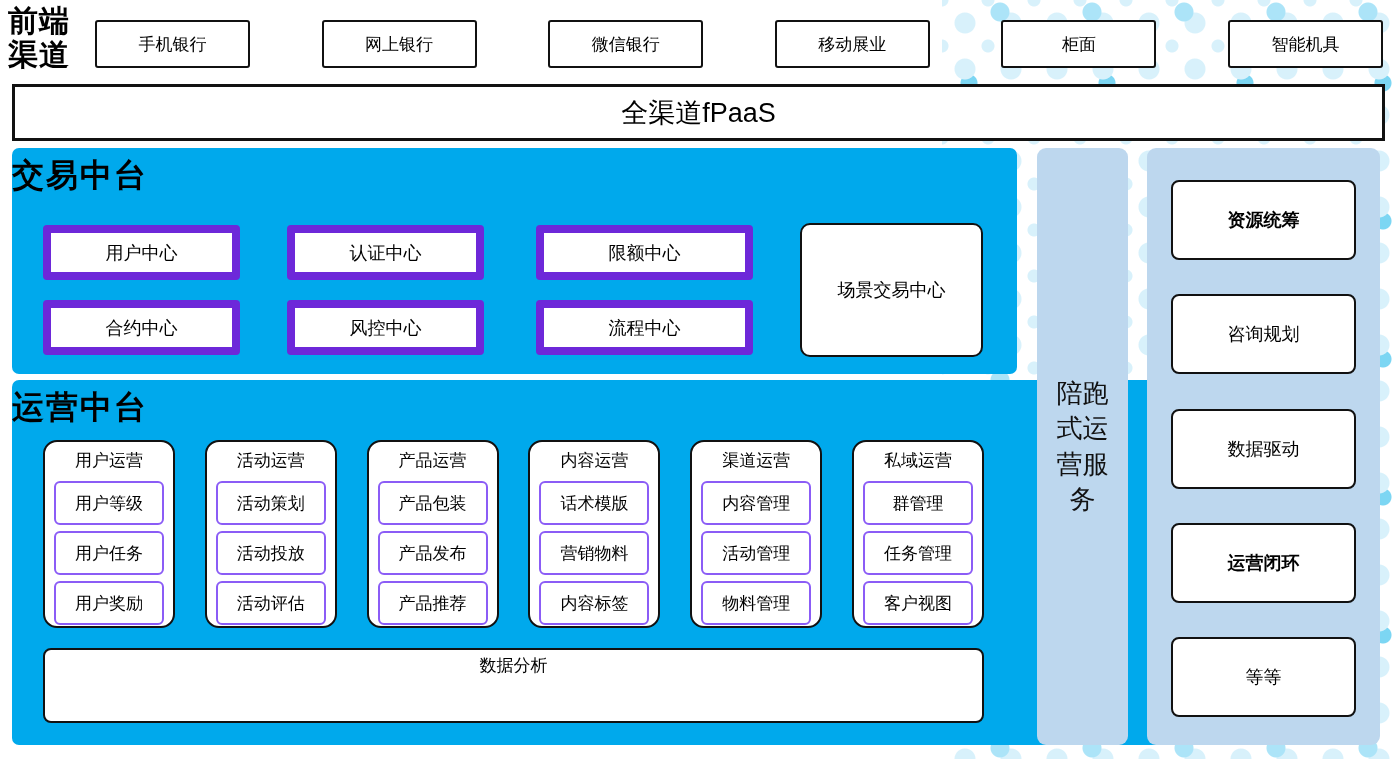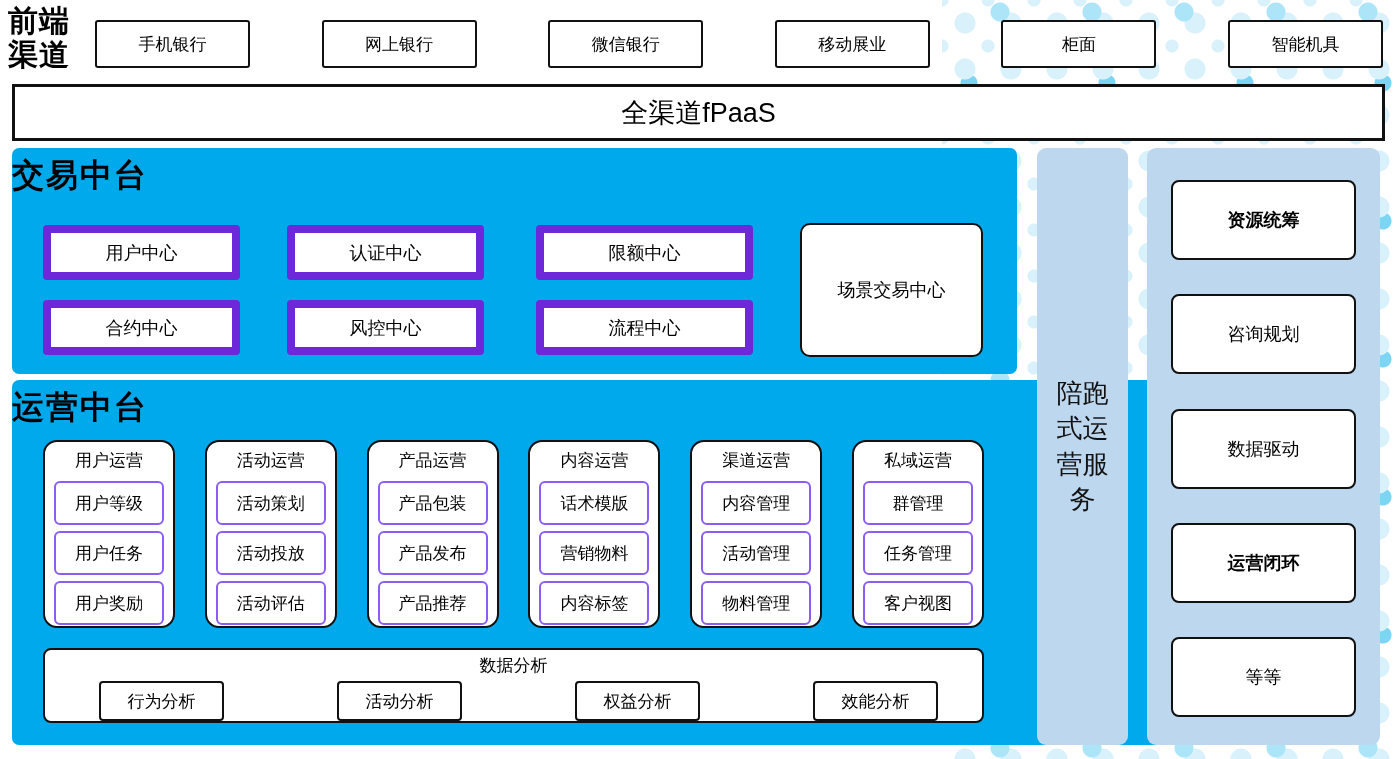--- a/index.html
+++ b/index.html
@@ -179,26 +179,20 @@
       <div class="ops-col">
         <div class="ops-col-title">私域运营</div>
         <div class="ops-item">群管理</div>
         <div class="ops-item">任务管理</div>
         <div class="ops-item">客户视图</div>
       </div>
     </div>
 
     <div class="data-strip">
       <div class="strip-title">数据分析</div>
-      <div class="strip-row">
-        <div class="strip-box">行为分析</div>
-        <div class="strip-box">活动分析</div>
-        <div class="strip-box">权益分析</div>
-        <div class="strip-box">效能分析</div>
-      </div>
     </div>
   </div>
 
   <div class="side-bar">
     <div class="side-text">陪跑式运营服务</div>
   </div>
 
   <div class="right-panel">
     <div class="r-box bold">资源统筹</div>
     <div class="r-box">咨询规划</div>

